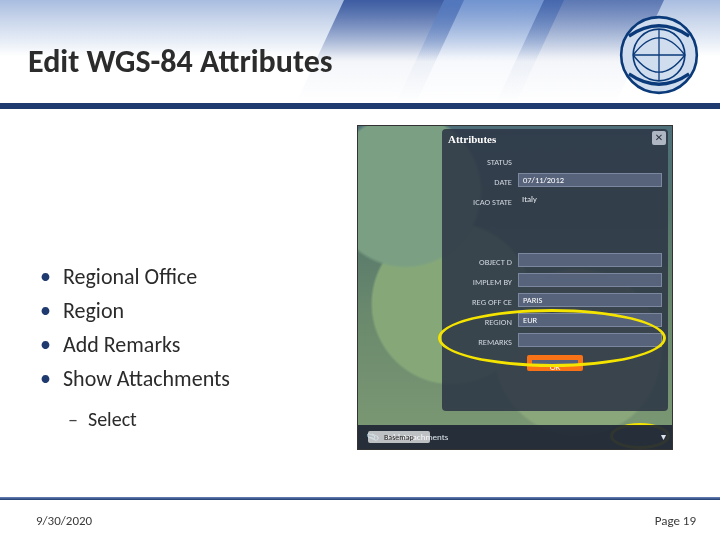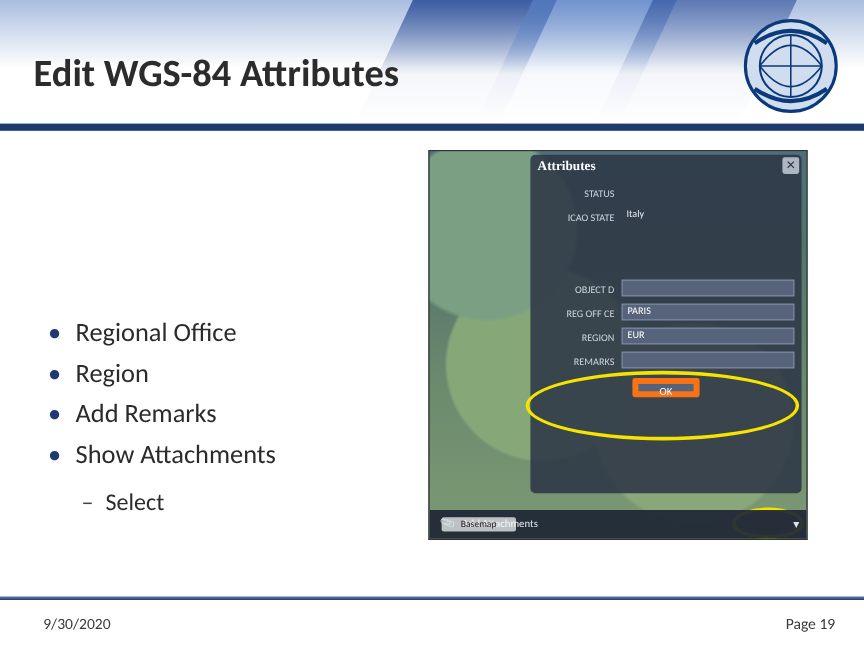--- a/index.html
+++ b/index.html
@@ -146,28 +146,36 @@
     <div class="mapbg"></div>
 
     <div class="panel">
       <div class="panel-title">Attributes</div>
       <div class="panel-close">✕</div>
 
       <div class="row">
         <label>STATUS</label>
       </div>
       <div class="row">
+        <label>DATE</label>
+        <div class="field">07/11/2012</div>
+      </div>
+      <div class="row">
         <label>ICAO STATE</label>
         <div class="field ro">Italy</div>
       </div>
 
       <div style="height:40px"></div>
 
       <div class="row">
         <label>OBJECT D</label>
+        <div class="field"></div>
+      </div>
+      <div class="row">
+        <label>IMPLEM BY</label>
         <div class="field"></div>
       </div>
       <div class="row">
         <label>REG OFF CE</label>
         <div class="field">PARIS</div>
       </div>
       <div class="row">
         <label>REGION</label>
         <div class="field">EUR</div>
       </div>

